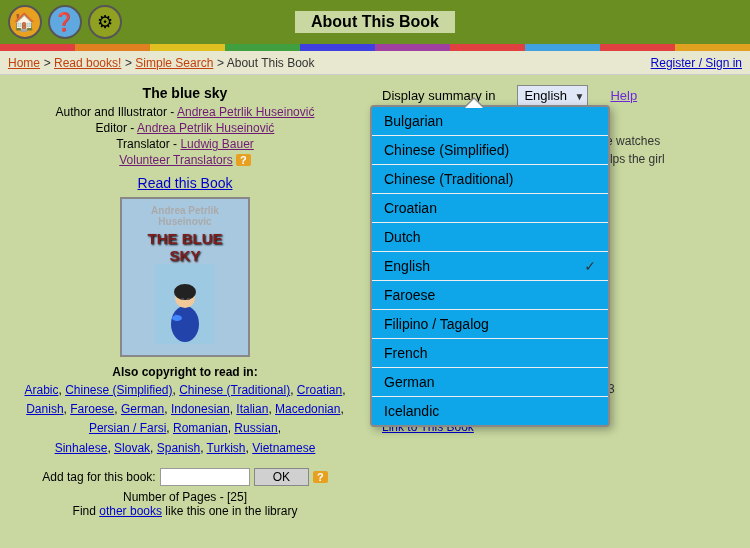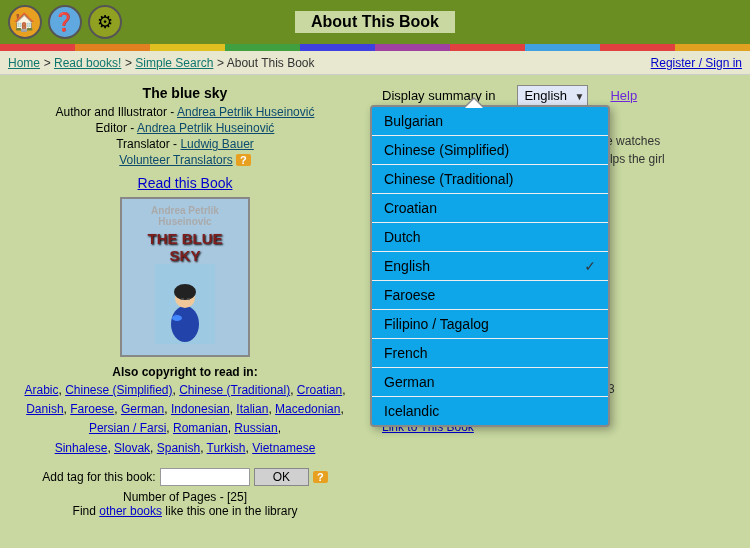--- a/index.html
+++ b/index.html
@@ -70,21 +70,21 @@
     #nav-bar {
       background: #e8e8d0;
       padding: 4px 8px;
       display: flex;
       justify-content: space-between;
       align-items: center;
       border-bottom: 1px solid #ccc;
     }
     .breadcrumb a, .breadcrumb span {
       font-size: 12px;
-      color: #0f766e;
+      color: #c2410c;
       text-decoration: underline;
     }
     .breadcrumb span.sep {
       color: #333;
       text-decoration: none;
     }
     .breadcrumb span.current {
       color: #333;
       text-decoration: none;
     }
@@ -111,21 +111,21 @@
       font-weight: bold;
       font-size: 14px;
       margin-bottom: 4px;
     }
     .book-meta {
       text-align: center;
       font-size: 12px;
       margin-bottom: 2px;
     }
     .book-meta a {
-      color: #0c4a6e;
+      color: #701a75;
       text-decoration: underline;
     }
     .read-link {
       text-align: center;
       margin: 8px 0 6px;
     }
     .read-link a {
       color: #0000cc;
       font-size: 14px;
       text-decoration: underline;

